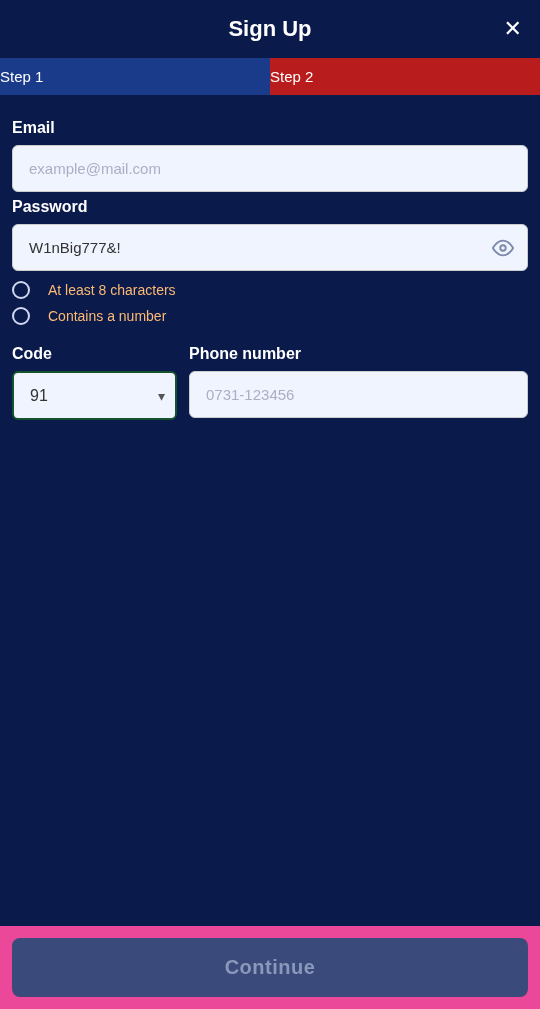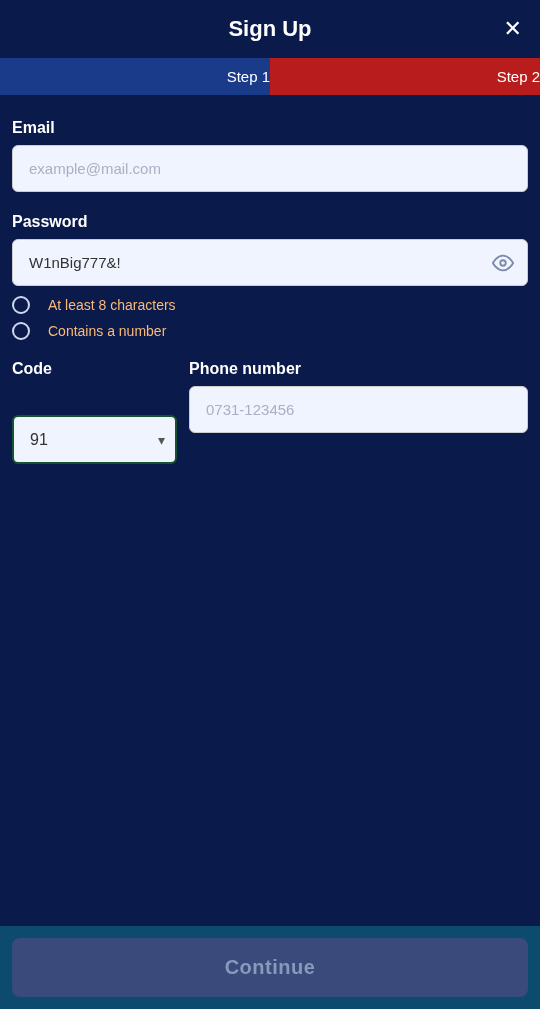--- a/index.html
+++ b/index.html
@@ -50,21 +50,21 @@
 
     
     .steps-bar {
       display: flex;
       width: 100%;
     }
 
     .step {
       flex: 1;
       padding: 10px 0;
-      text-align: right;
+      text-align: left;
       font-size: 15px;
       font-weight: 500;
       color: #ffffff;
     }
 
     .step-1 {
       background-color: #1a3a8a;
     }
 
     .step-2 {
@@ -87,21 +87,21 @@
 
     .input-field {
       width: 100%;
       padding: 14px 16px;
       border-radius: 6px;
       border: 1px solid #ccc;
       background-color: #f0f4ff;
       font-size: 15px;
       color: #333;
       outline: none;
-      margin-bottom: 21px;
+      margin-bottom: 6px;
     }
 
     .input-field::placeholder {
       color: #aab0c4;
     }
 
     .password-wrapper {
       position: relative;
       margin-bottom: 6px;
     }
@@ -152,21 +152,20 @@
     .code-phone-section {
       display: flex;
       gap: 12px;
       margin-top: 8px;
     }
 
     .code-group {
       display: flex;
       flex-direction: column;
       width: 165px;
-      gap: 29px;
     }
 
     .phone-group {
       display: flex;
       flex-direction: column;
       flex: 1;
     }
 
     .code-select-wrapper {
       position: relative;
@@ -195,21 +194,21 @@
       font-size: 14px;
     }
 
     
     .continue-btn-wrapper {
       position: absolute;
       bottom: 0;
       left: 0;
       right: 0;
       padding: 12px;
-      background-color: #0c4a6e;
+      background-color: #ec4899;
     }
 
     .continue-btn {
       width: 100%;
       padding: 18px;
       background-color: #3a4a7a;
       border: none;
       border-radius: 8px;
       color: #8899bb;
       font-size: 20px;

